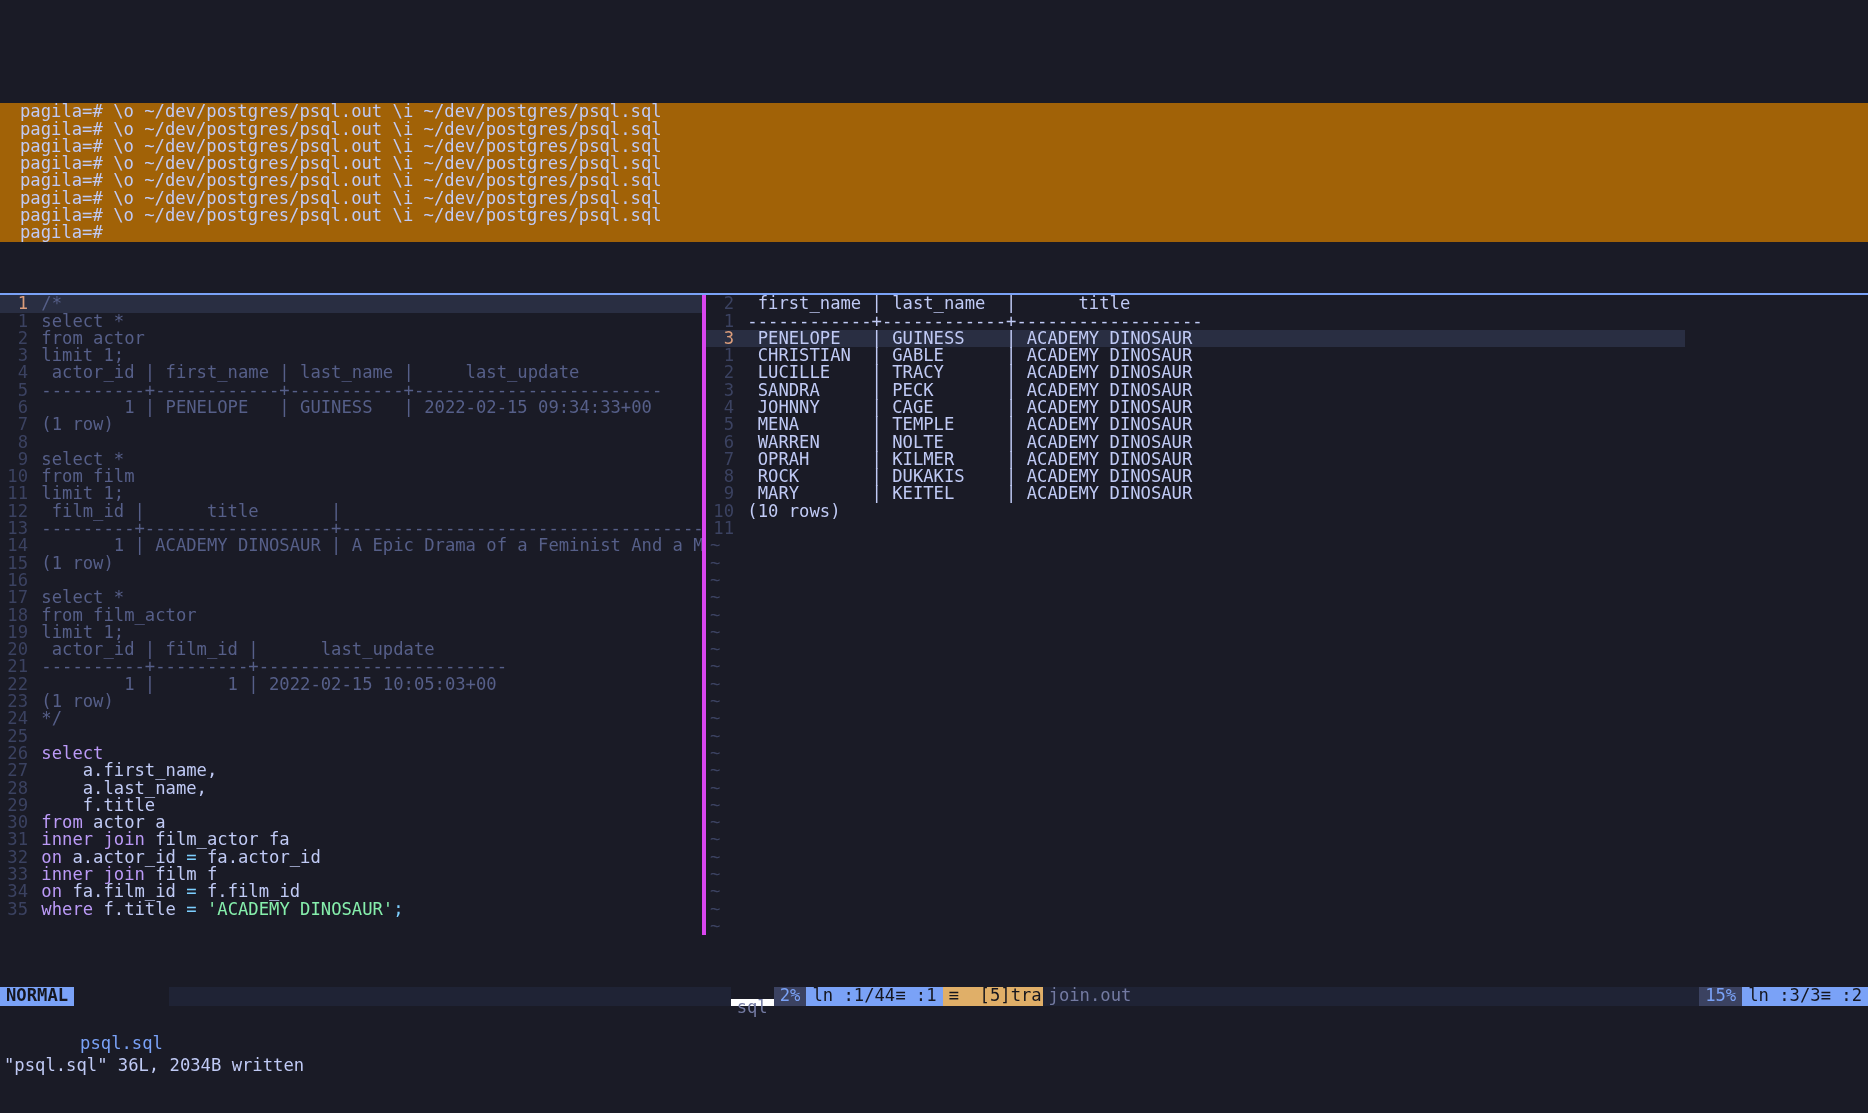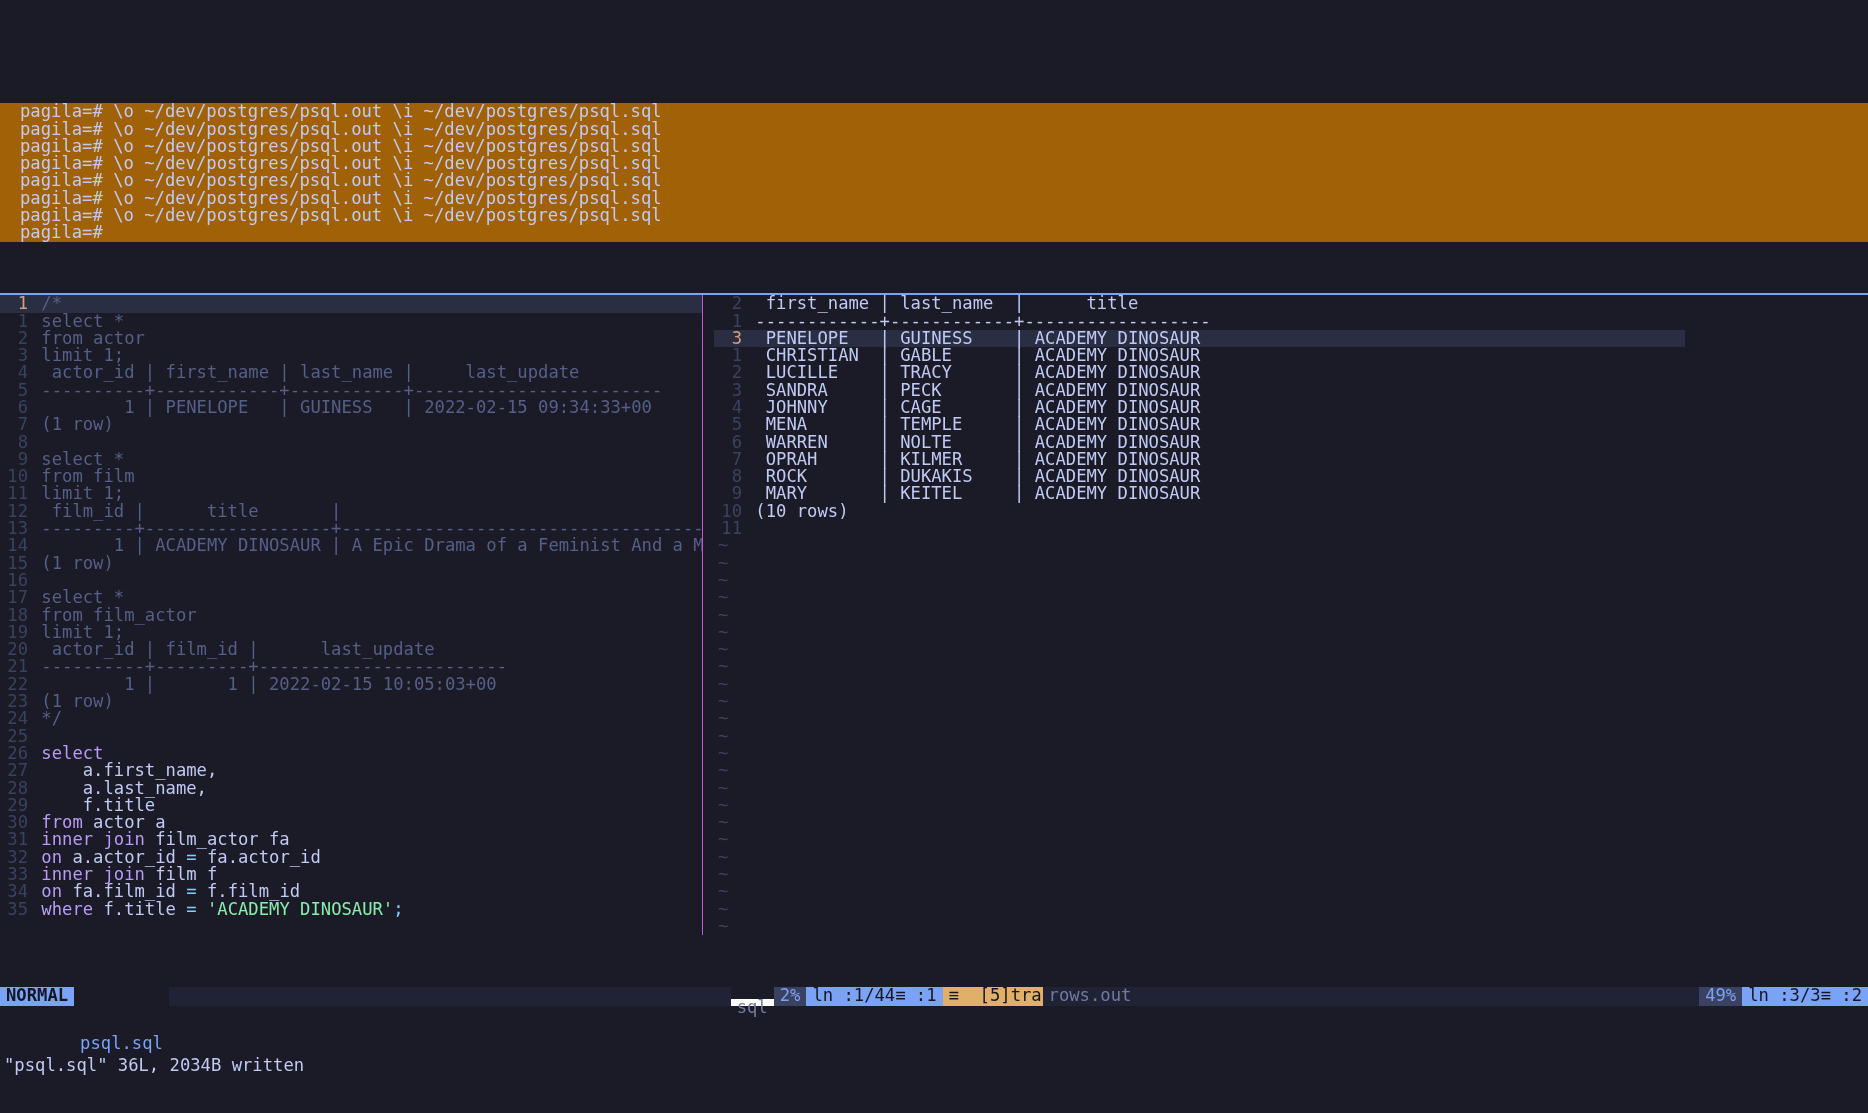--- a/index.html
+++ b/index.html
@@ -23,21 +23,21 @@
   .comment  { color: #565f89; }
   .white    { color: #c0caf5; }
   .magenta  { color: #bb9af7; text-align: right; }
   .cyan     { color: #7dcfff; }
   .string   { color: #86efac; }
   .splits {
     display:flex; flex-direction:row;
     border-top: 2px solid #7aa2f7;
   }
   .left-split  { width: 702px; overflow:hidden; }
-  .right-split { width: 983px; border-left:1px solid #d946ef; padding-left:11px; }
+  .right-split { width: 983px; border-left:4px solid #d946ef; padding-left:0px; }
   .tilde { color:#3b4261; }
 
   .status-bar { display:flex; height:19px; width:100%; font-size:17.2px;}
   .st-normal  { background:#7aa2f7; color:#15161e; font-weight:bold; padding:0 6px;}
   .st-file    { background:#701a75; color:#7aa2f7; padding:0 6px;margin-top:48px;}
   .st-mid     { background:#1f2335; color:#737aa2; flex:1; text-align:right; padding-right:6px;}
   .st-ft      { background:#ffffff; color:#737aa2; padding:0 6px;margin-top:12px;}
   .st-pct     { background:#3b4261; color:#7aa2f7; padding:0 6px;}
   .st-pos     { background:#7aa2f7; color:#15161e; padding:0 6px;}
   .st-diag    { background:#e0af68; color:#15161e; padding:0 6px; overflow:hidden; max-width:100px; text-overflow:clip;}
@@ -69,23 +69,23 @@
 
 
 <div class="status-bar">
   <span class="st-normal">NORMAL</span>
   <span class="st-file">psql.sql</span>
   <span class="st-mid"></span>
   <span class="st-ft">sql</span>
   <span class="st-pct">2%</span>
   <span class="st-pos">ln :1/44≡ :1</span>
   <span class="st-diag">≡  [5]trai…</span>
-  <span class="st-inactive">rows.out</span>
+  <span class="st-inactive">join.out</span>
   <span class="st-mid"></span>
-  <span class="st-pct">49%</span>
+  <span class="st-pct">15%</span>
   <span class="st-pos">ln :3/3≡ :2</span>
 </div>
 
 
 <div class="msg-line row">"psql.sql" 36L, 2034B written</div>
 
 
 
 
 

